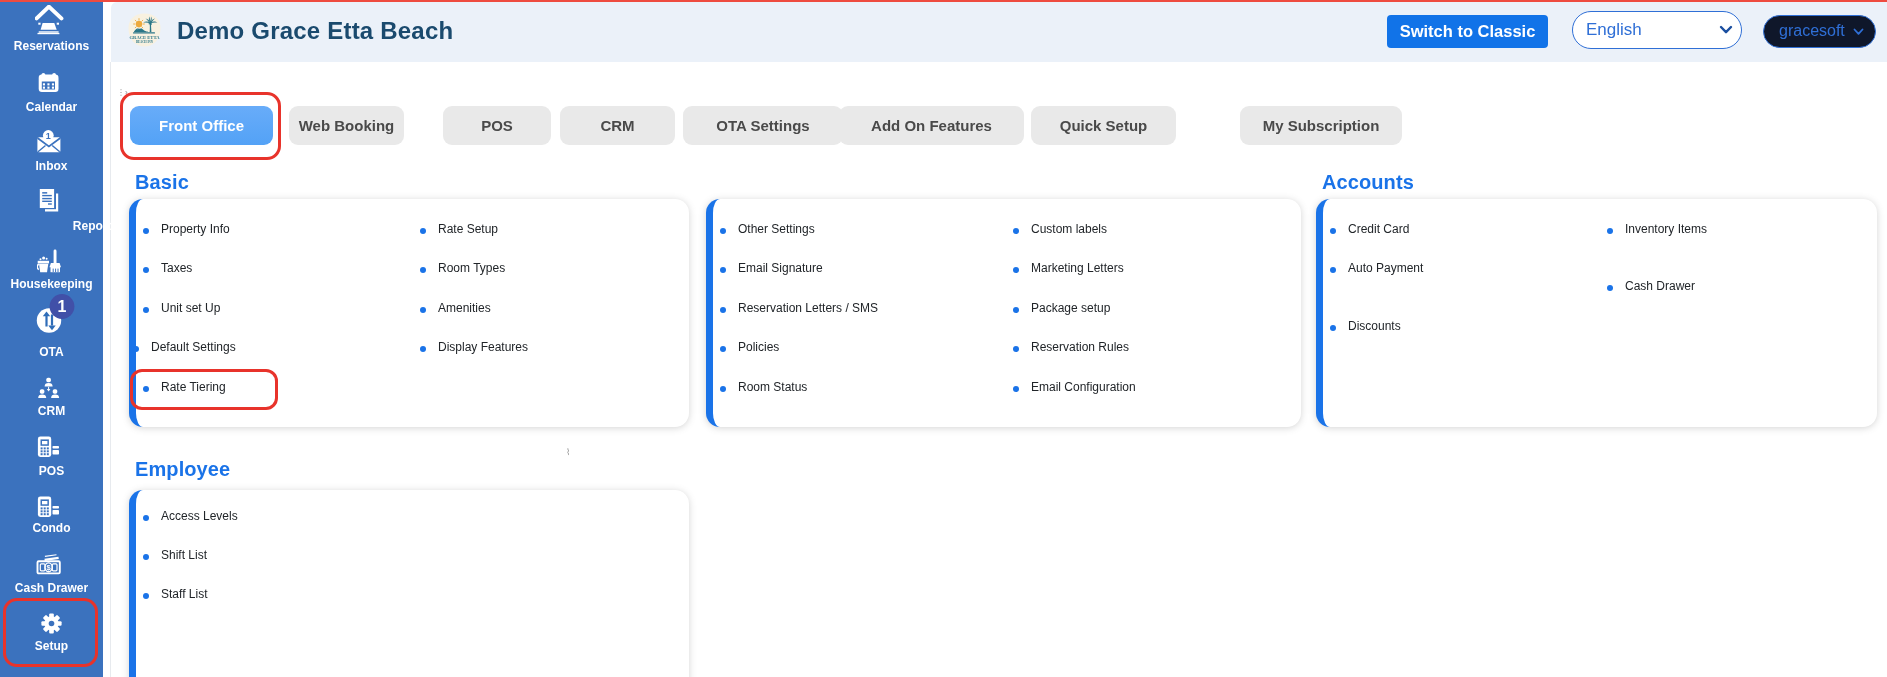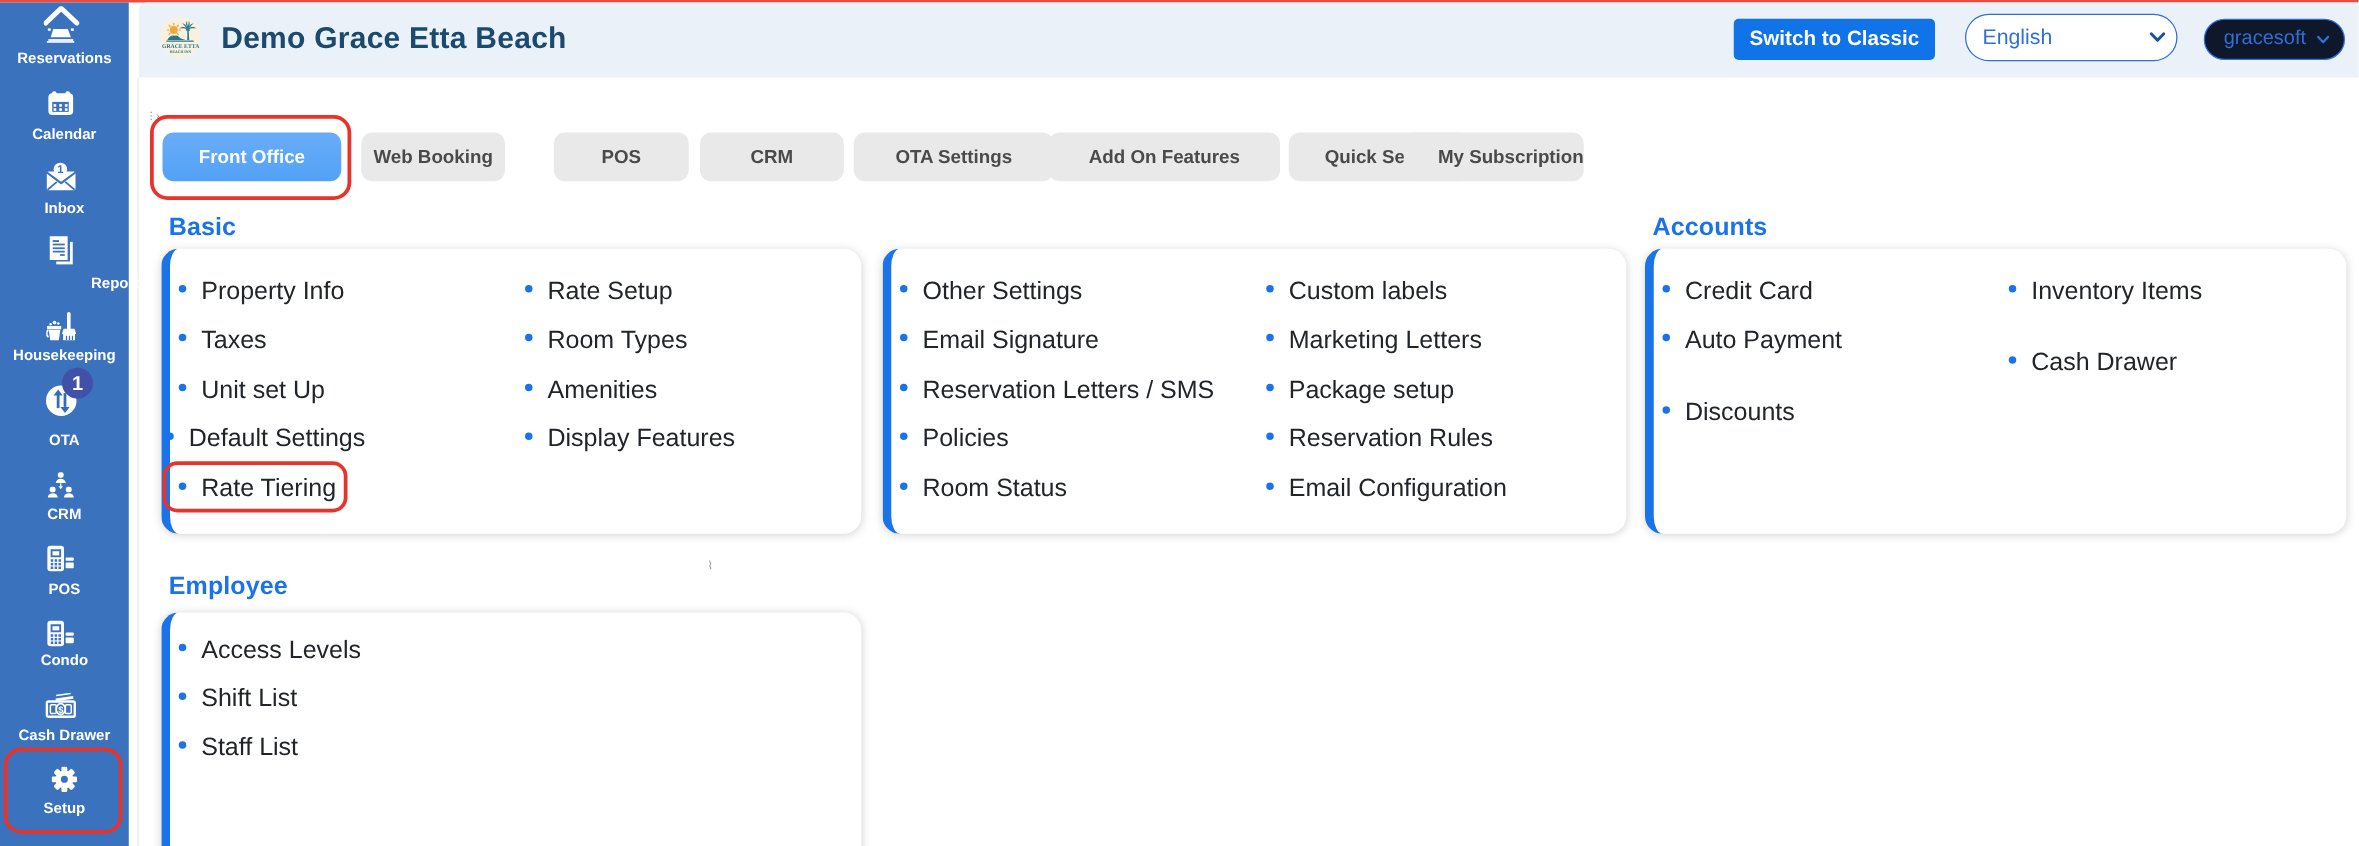--- a/index.html
+++ b/index.html
@@ -37,21 +37,21 @@
 .redbox { position:absolute; border:3px solid #e8332b; border-radius:12px; background:transparent; z-index:10; }
 
 
 .hd { position:absolute; color:#1a73e8; font-size:20px; font-weight:700; letter-spacing:.1px; }
 
 
 .card { position:absolute; background:#fff; border-radius:14px;
   box-shadow:0 1px 7px rgba(100,100,100,.28); border-left:7px solid #1a73e8; }
 
 
-.li { position:absolute; font-size:20px; color:#212529; white-space:nowrap;text-align:center; }
+.li { position:absolute; font-size:12px; color:#212529; white-space:nowrap;text-align:center; }
 .li b.dot { position:absolute; left:-18px; top:6px; width:6px; height:6px; border-radius:50%;
   background:#1a73e8; }
 </style>
 </head>
 <body>
 <div id="redline" class="abs"></div>
 <div class="abs" style="left:110px;top:62px;width:1px;height:615px;background:#e7eaee;"></div>
 
 <div id="sidebar" class="abs"></div>
 
@@ -103,21 +103,21 @@
     </svg>
 </div>
 
 <div class="tab active" style="left:130px;width:143px;">Front Office</div>
 <div class="tab" style="left:289px;width:115px;">Web Booking</div>
 <div class="tab" style="left:443px;width:108px;">POS</div>
 <div class="tab" style="left:560px;width:115px;">CRM</div>
 <div class="tab" style="left:683px;width:160px;">OTA Settings</div>
 <div class="tab" style="left:839px;width:185px;">Add On Features</div>
 <div class="tab" style="left:1031px;width:145px;">Quick Setup</div>
-<div class="tab" style="left:1123px;width:144px;text-align:right;">My Subscription</div>
+<div class="tab" style="left:1240px;width:162px;">My Subscription</div>
 
 <div class="redbox" style="left:120px;top:92px;width:161px;height:68px;border-radius:14px;"></div>
 <div class="redbox" style="left:130px;top:369px;width:148px;height:41px;border-radius:12px;"></div>
 <div class="redbox" style="left:3px;top:598px;width:95px;height:69px;border-radius:14px;"></div>
 
 <div class="hd" style="left:135px;top:171px;">Basic</div>
 <div class="hd" style="left:752px;top:171px;margin-top:32px;">Advanced</div>
 <div class="hd" style="left:1322px;top:171px;">Accounts</div>
 <div class="hd" style="left:135px;top:458px;">Employee</div>
 

